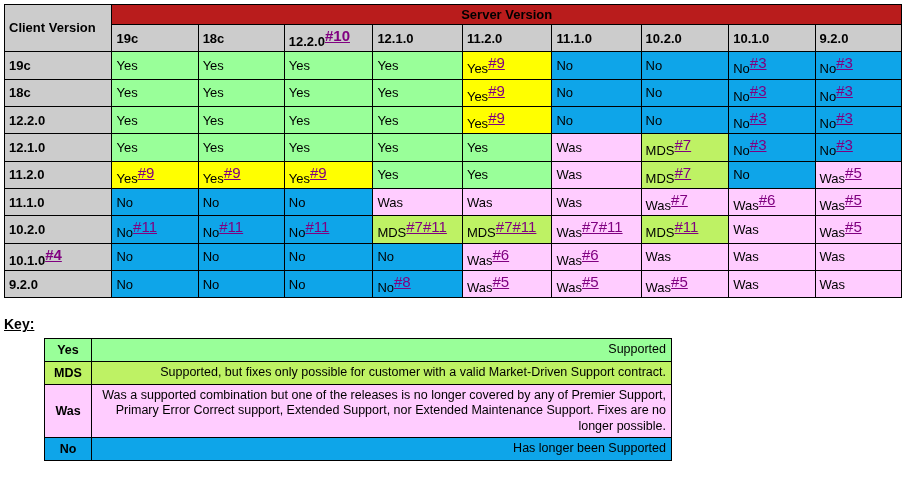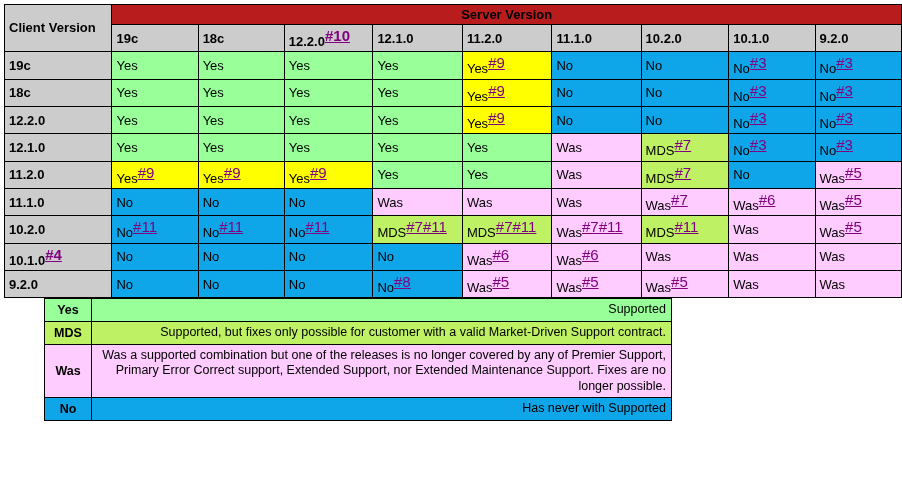--- a/index.html
+++ b/index.html
@@ -233,35 +233,36 @@
           <td class="cell c-no"><span class="keyword">No</span><sup class="note"><a class="note" href="#">#8</a></sup></td>
           <td class="cell c-was"><span class="keyword">Was</span><sup class="note"><a class="note" href="#">#5</a></sup></td>
           <td class="cell c-was"><span class="keyword">Was</span><sup class="note"><a class="note" href="#">#5</a></sup></td>
           <td class="cell c-was"><span class="keyword">Was</span><sup class="note"><a class="note" href="#">#5</a></sup></td>
           <td class="cell c-was"><span class="keyword">Was</span></td>
           <td class="cell c-was"><span class="keyword">Was</span></td>
         </tr>
       </tbody>
   </table>
 
+  <h3 class="key-label">Key:</h3>
 
   <table class="key">
     <tbody id="key-body">
         <tr>
           <td class="key-term c-yes">Yes</td>
           <td class="key-desc c-yes"><span>Supported</span></td>
         </tr>
         <tr>
           <td class="key-term c-mds">MDS</td>
           <td class="key-desc c-mds"><span>Supported, but fixes only possible for customer with a valid Market-Driven Support contract.</span></td>
         </tr>
         <tr>
           <td class="key-term c-was">Was</td>
           <td class="key-desc c-was"><span>Was a supported combination but one of the releases is no longer covered by any of Premier Support, Primary Error Correct support, Extended Support, nor Extended Maintenance Support. Fixes are no longer possible.</span></td>
         </tr>
         <tr>
           <td class="key-term c-no">No</td>
-          <td class="key-desc c-no"><span>Has never with Supported</span></td>
+          <td class="key-desc c-no"><span>Has longer been Supported</span></td>
         </tr>
       </tbody>
   </table>
 
 </div>
 
 </body></html>

